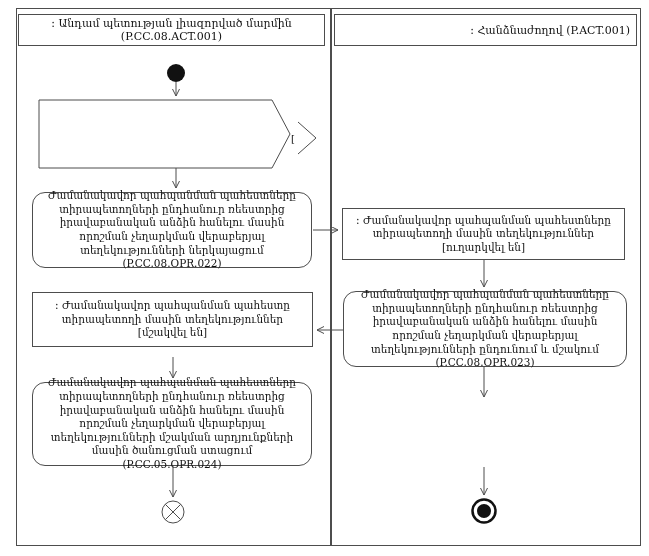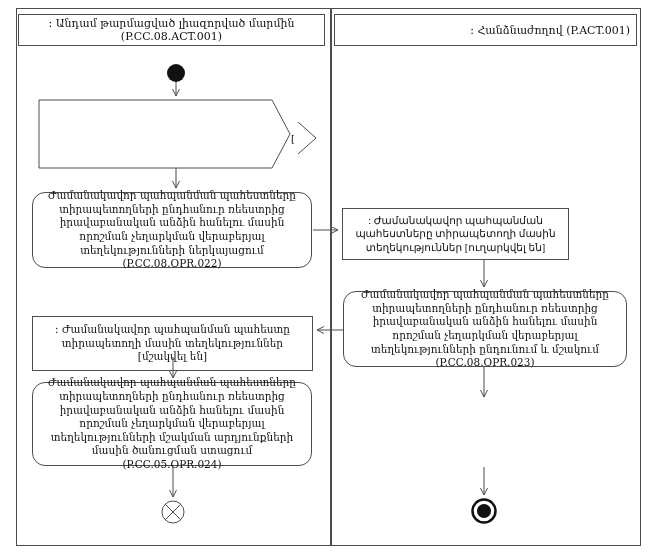--- a/index.html
+++ b/index.html
@@ -45,44 +45,44 @@
     text-align: center;
     font-size: 10.5px;
     line-height: 1.3;
     padding: 3px 9px;
     z-index: 2;
   }
   .rounded { border-radius: 13px; padding-left: 9px; }
   .noborder { border: none; background: transparent; }
   #boxL1 { left: 40px;  top: 101px; width: 230px; height: 66px; }
   #boxL2 { left: 32px;  top: 192px; width: 280px; height: 76px; }
-  #boxL3 { left: 32px;  top: 316px; width: 281px; height: 55px; }
+  #boxL3 { left: 32px;  top: 292px; width: 281px; height: 55px; }
   #boxL4 { left: 32px;  top: 382px; width: 280px; height: 84px; }
-  #boxR1 { left: 342px; top: 208px; width: 227px; height: 52px; font-family: Liberation Serif, serif; }
+  #boxR1 { left: 342px; top: 208px; width: 283px; height: 52px; }
   #boxR2 { left: 343px; top: 291px; width: 284px; height: 76px; }
   #boxR3 { left: 343px; top: 401px; width: 284px; height: 66px; }
   svg.overlay {
     position: absolute; left: 0; top: 0;
     z-index: 3;
     pointer-events: none;
   }
   svg .wire { stroke: #4d4d4d; stroke-width: 1; fill: none; }
   svg .shape { stroke: #4d4d4d; stroke-width: 1; fill: #ffffff; }
   svg text.glyph { font-family: "DejaVu Serif", "Liberation Serif", serif; font-size: 10px; fill: #111; }
 </style>
 </head>
 <body>
 
 <div class="stage">
 
   <div class="frame"></div>
   <div class="divider"></div>
 
   <div class="lane-header" id="hdrL">
-    <span>: Անդամ թարմացված լիազորված մարմին  (P.CC.08.ACT.001)</span>
+    <span>: Անդամ պետության լիազորված մարմին  (P.CC.08.ACT.001)</span>
   </div>
   <div class="lane-header" id="hdrR">
     <span>: Հանձնաժողով (P.ACT.001)</span>
   </div>
 
   <div class="node noborder" id="boxL1">
     <span>Ժամանակավոր պահպանման պահեստները տիրապետողներին ազգային ռեեստրից հանելու մասին որոշման չեղարկում</span>
   </div>
   <div class="node rounded" id="boxL2">
     <span>Ժամանակավոր պահպանման պահեստները տիրապետողների ընդհանուր ռեեստրից իրավաբանական անձին հանելու մասին որոշման չեղարկման վերաբերյալ տեղեկությունների ներկայացում (P.CC.08.OPR.022)</span>

